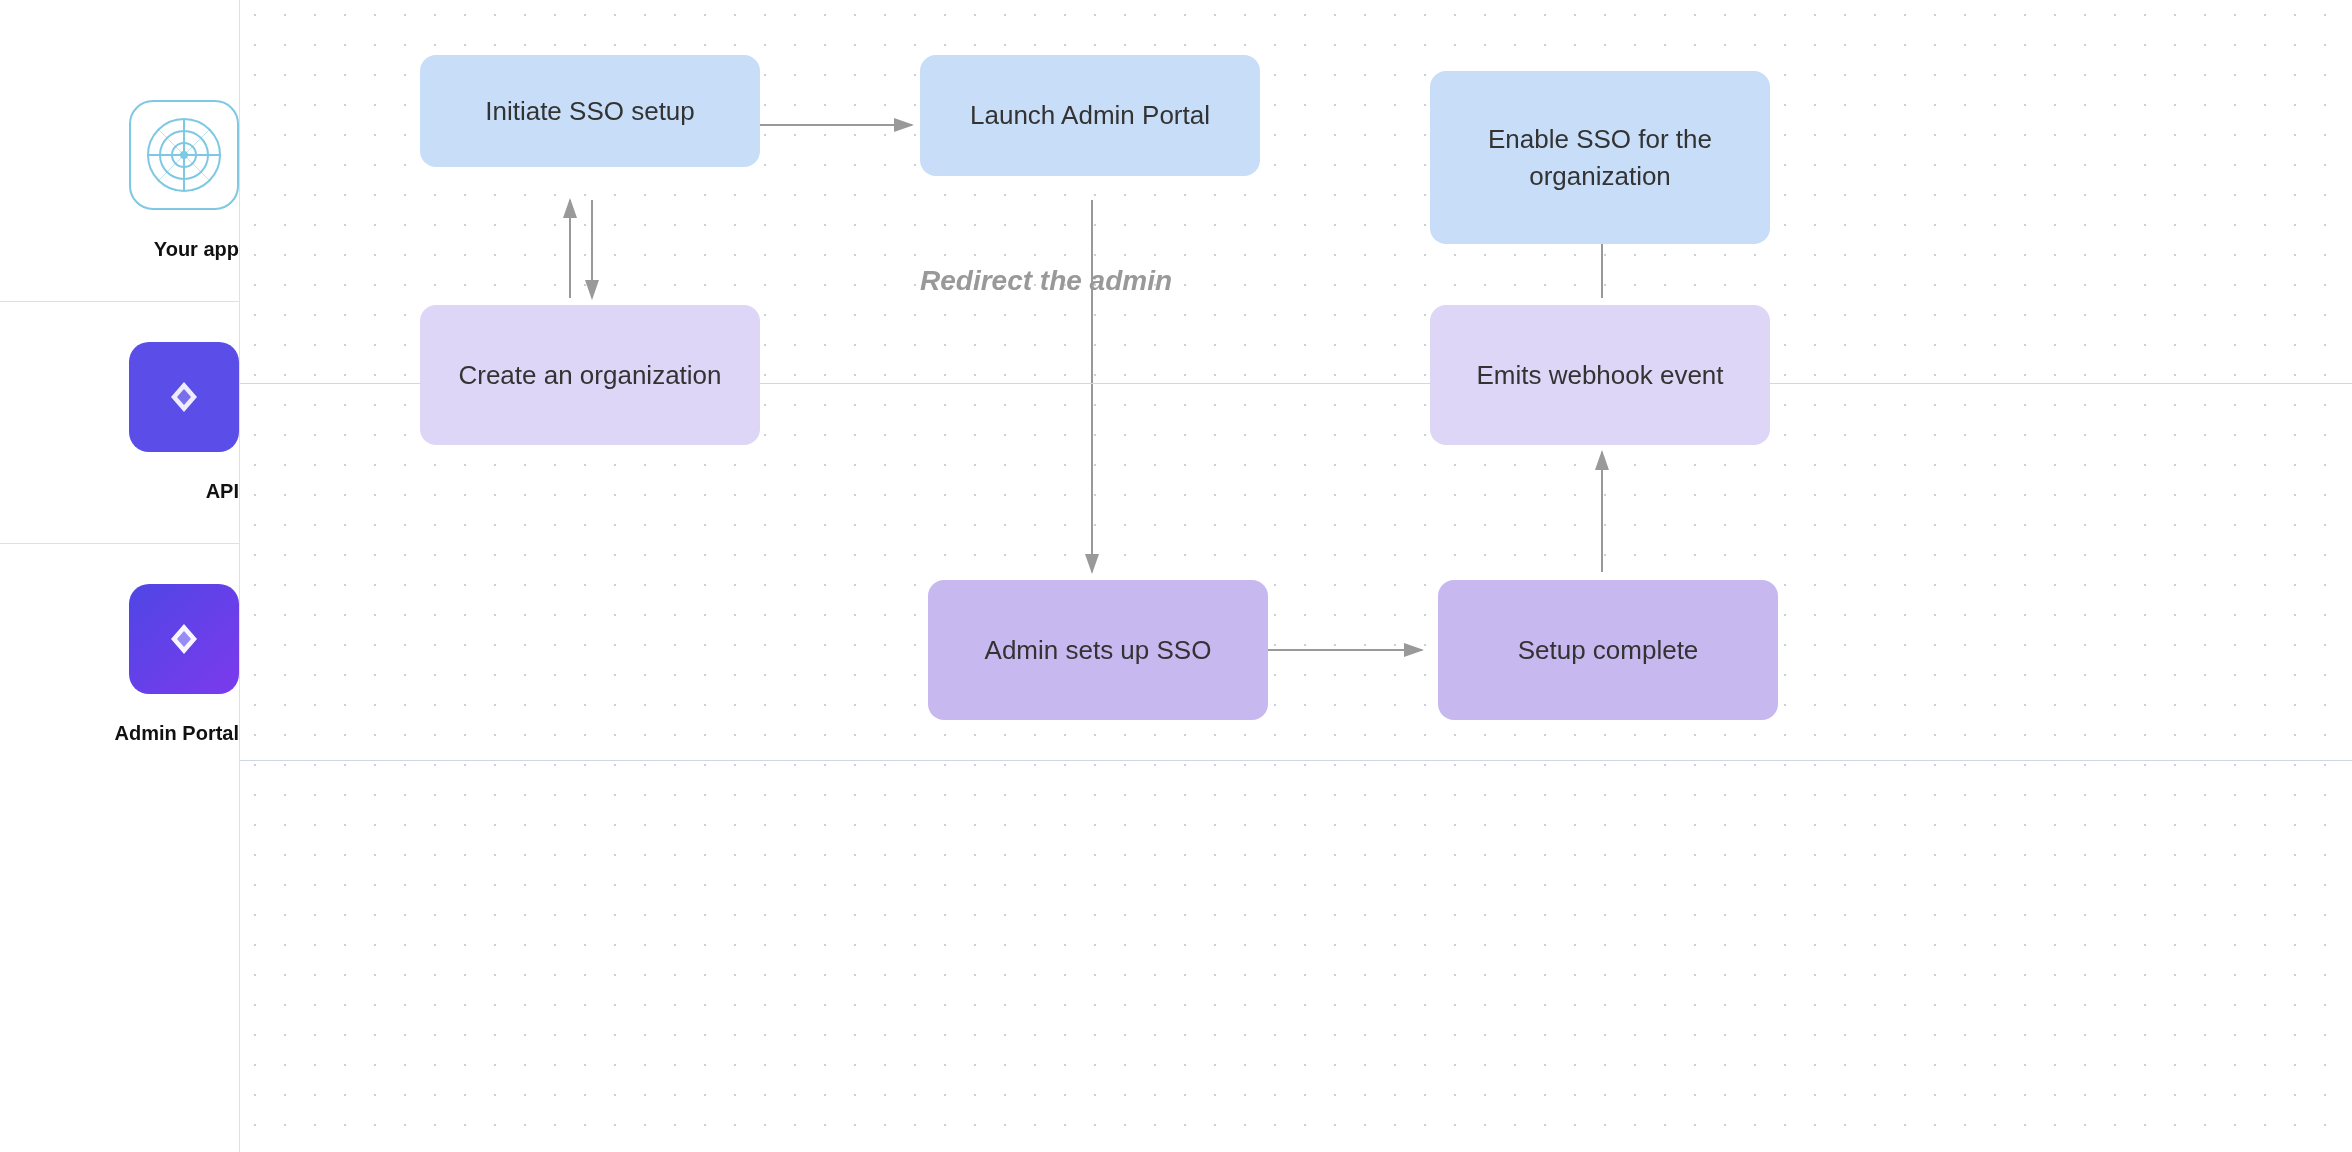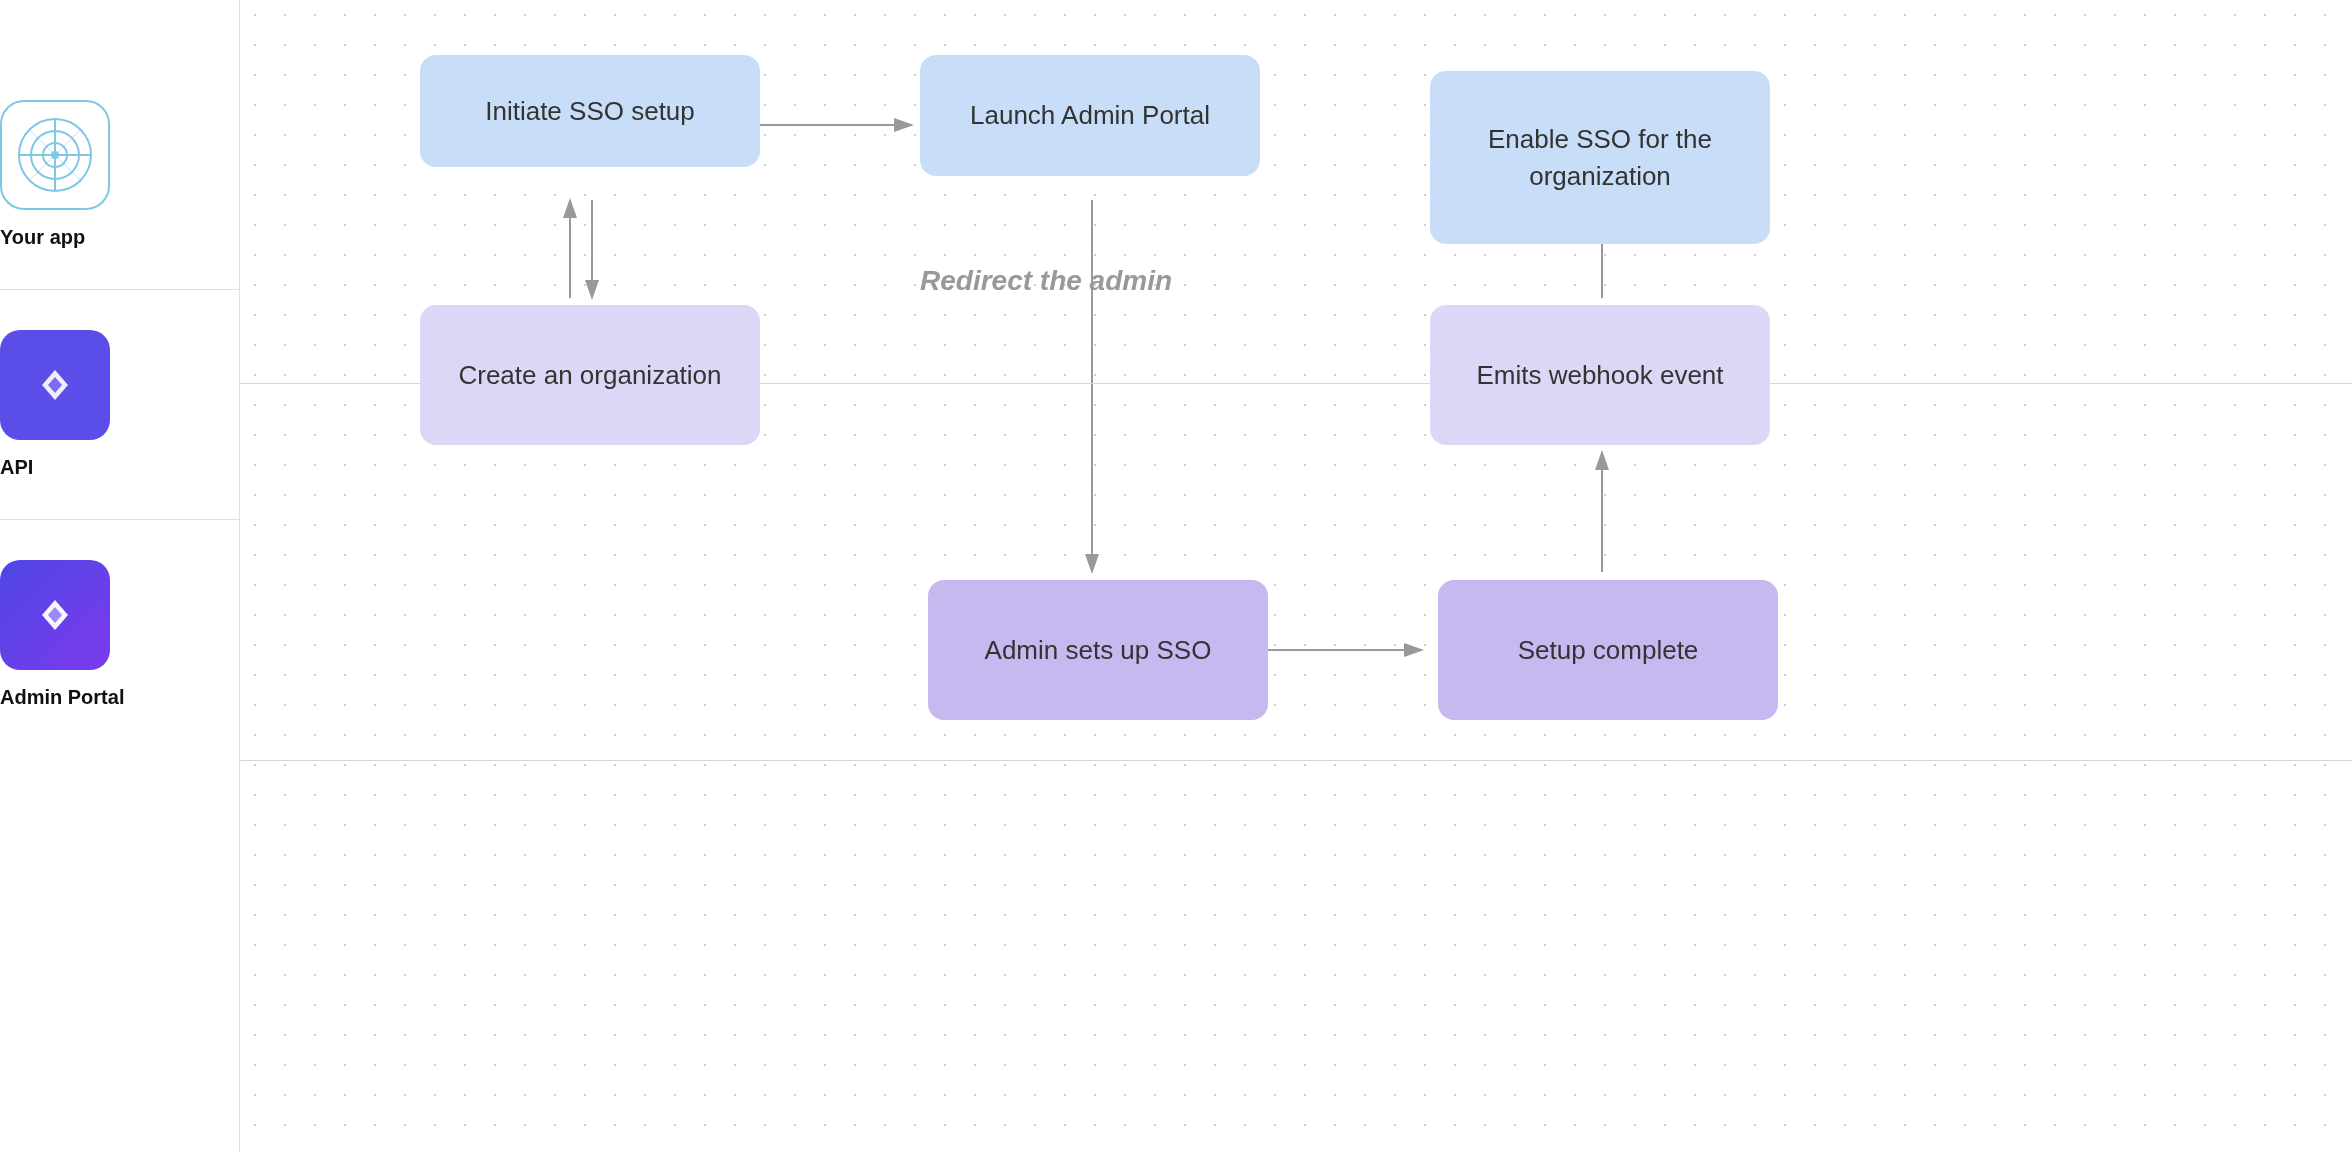--- a/index.html
+++ b/index.html
@@ -20,24 +20,25 @@
       display: flex;
       flex-direction: column;
       align-items: center;
       padding-top: 60px;
       gap: 0;
     }
 
     .actor-block {
       display: flex;
       flex-direction: column;
-      align-items: flex-start;
+      align-items: flex-end;
       width: 100%;
       padding: 40px 0;
       border-bottom: 1px solid #e0e0e0;
+      gap: 12px;
     }
 
     .actor-block:last-child {
       border-bottom: none;
     }
 
     .actor-icon {
       width: 110px;
       height: 110px;
       border-radius: 24px;

